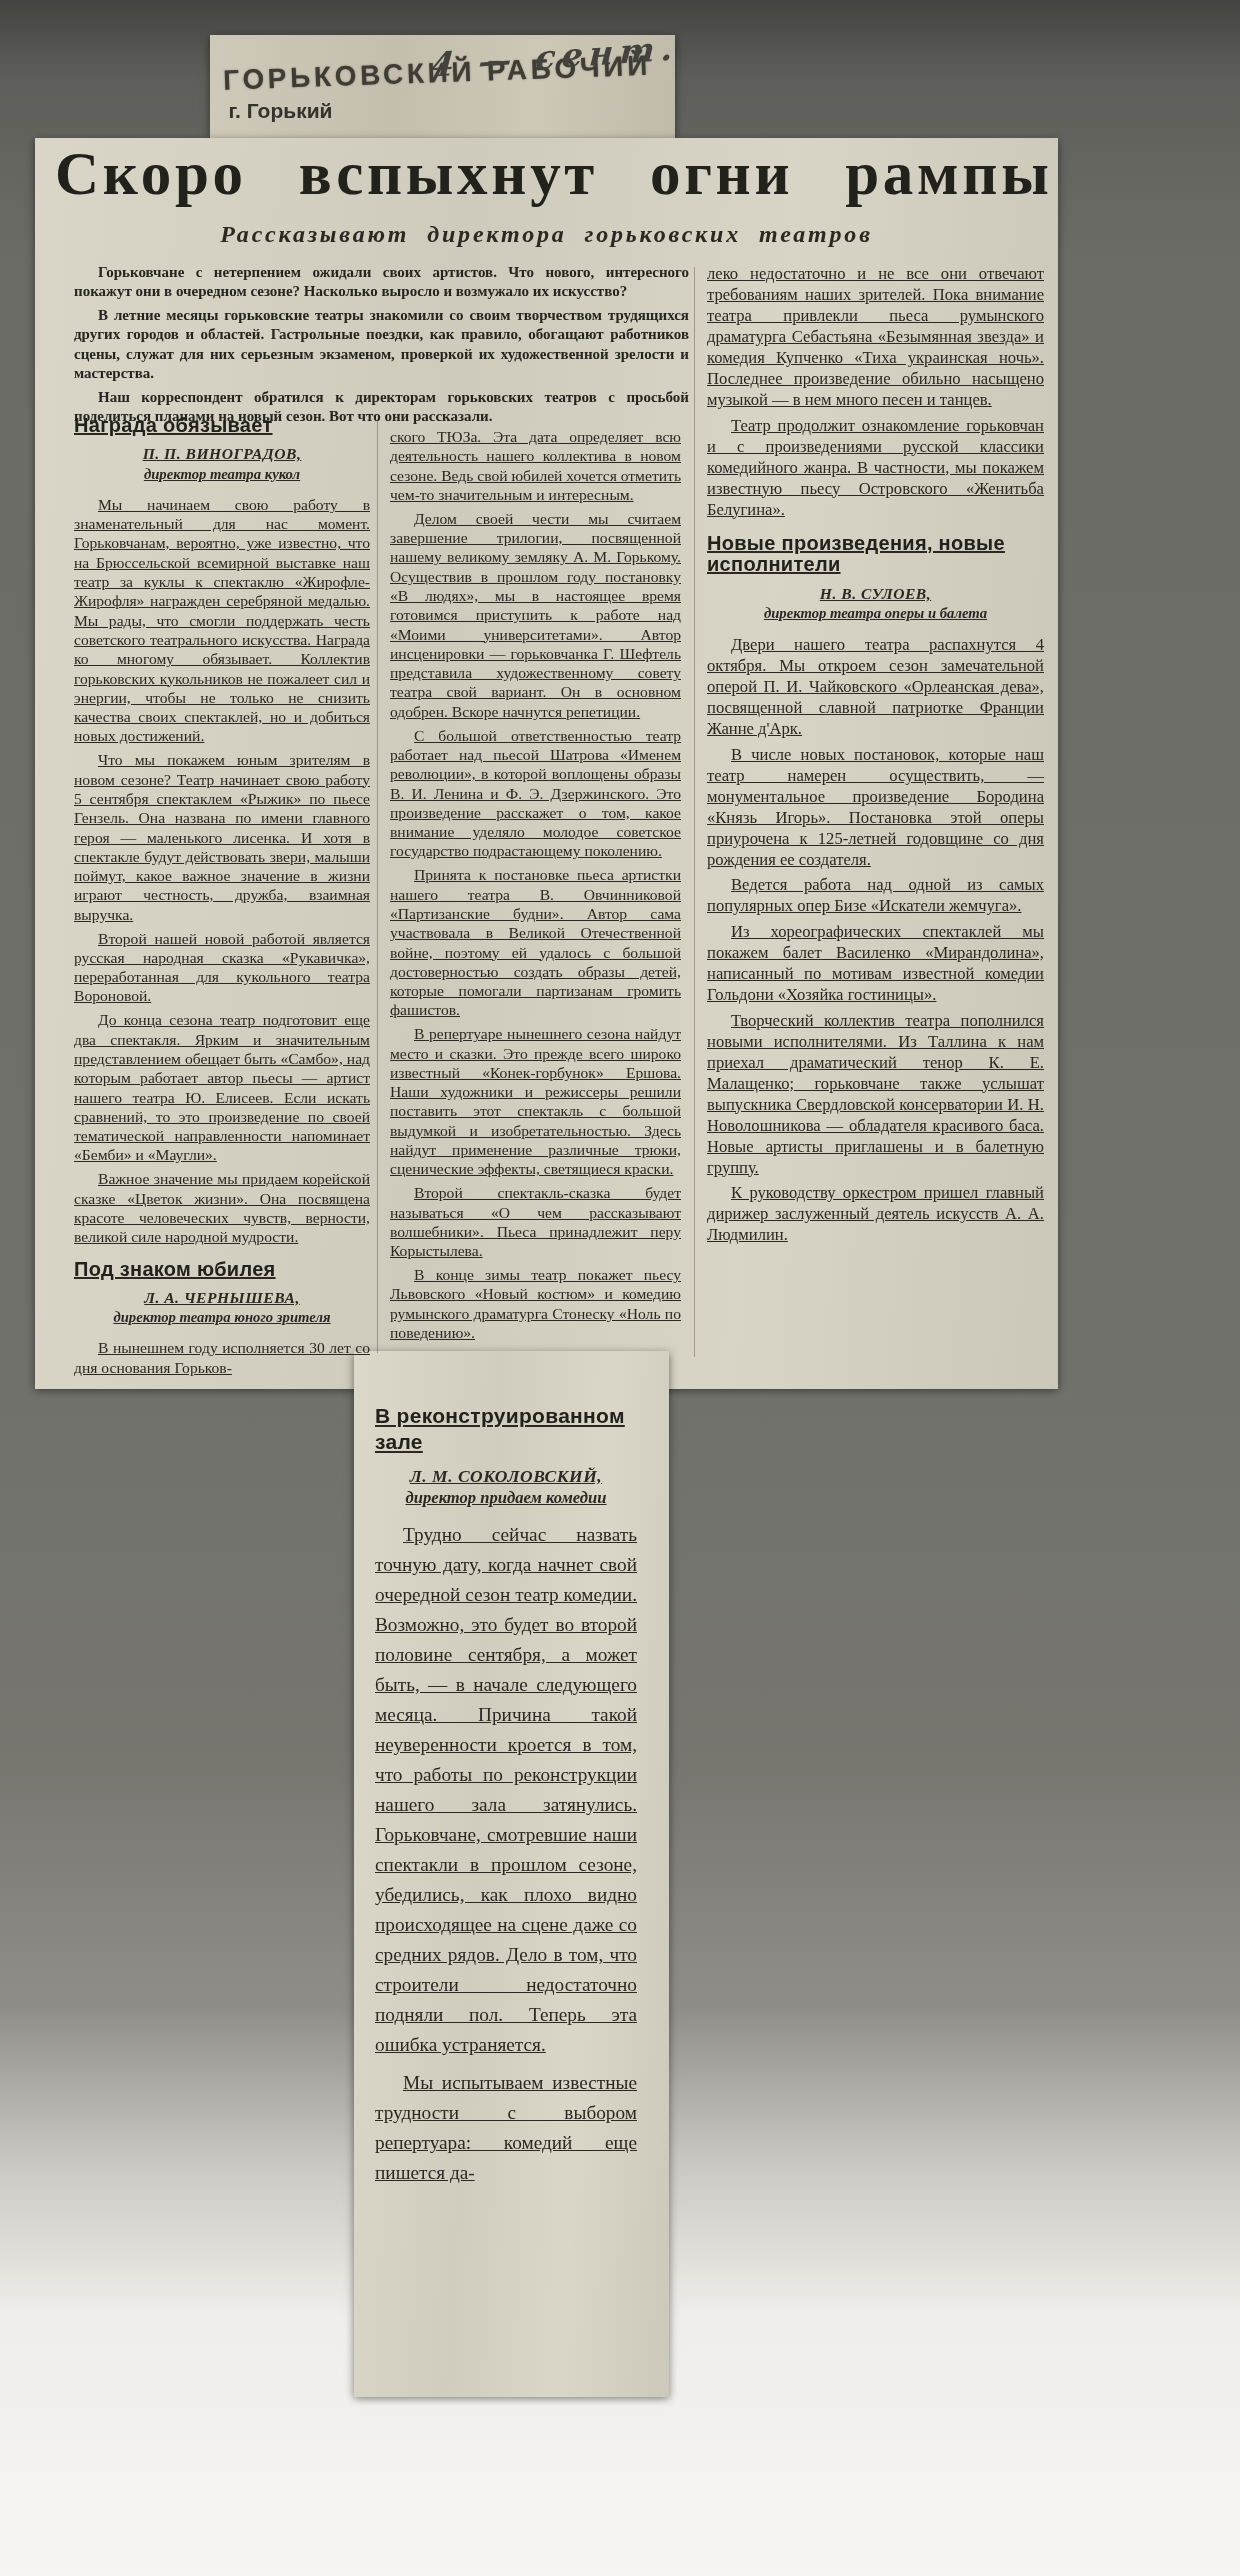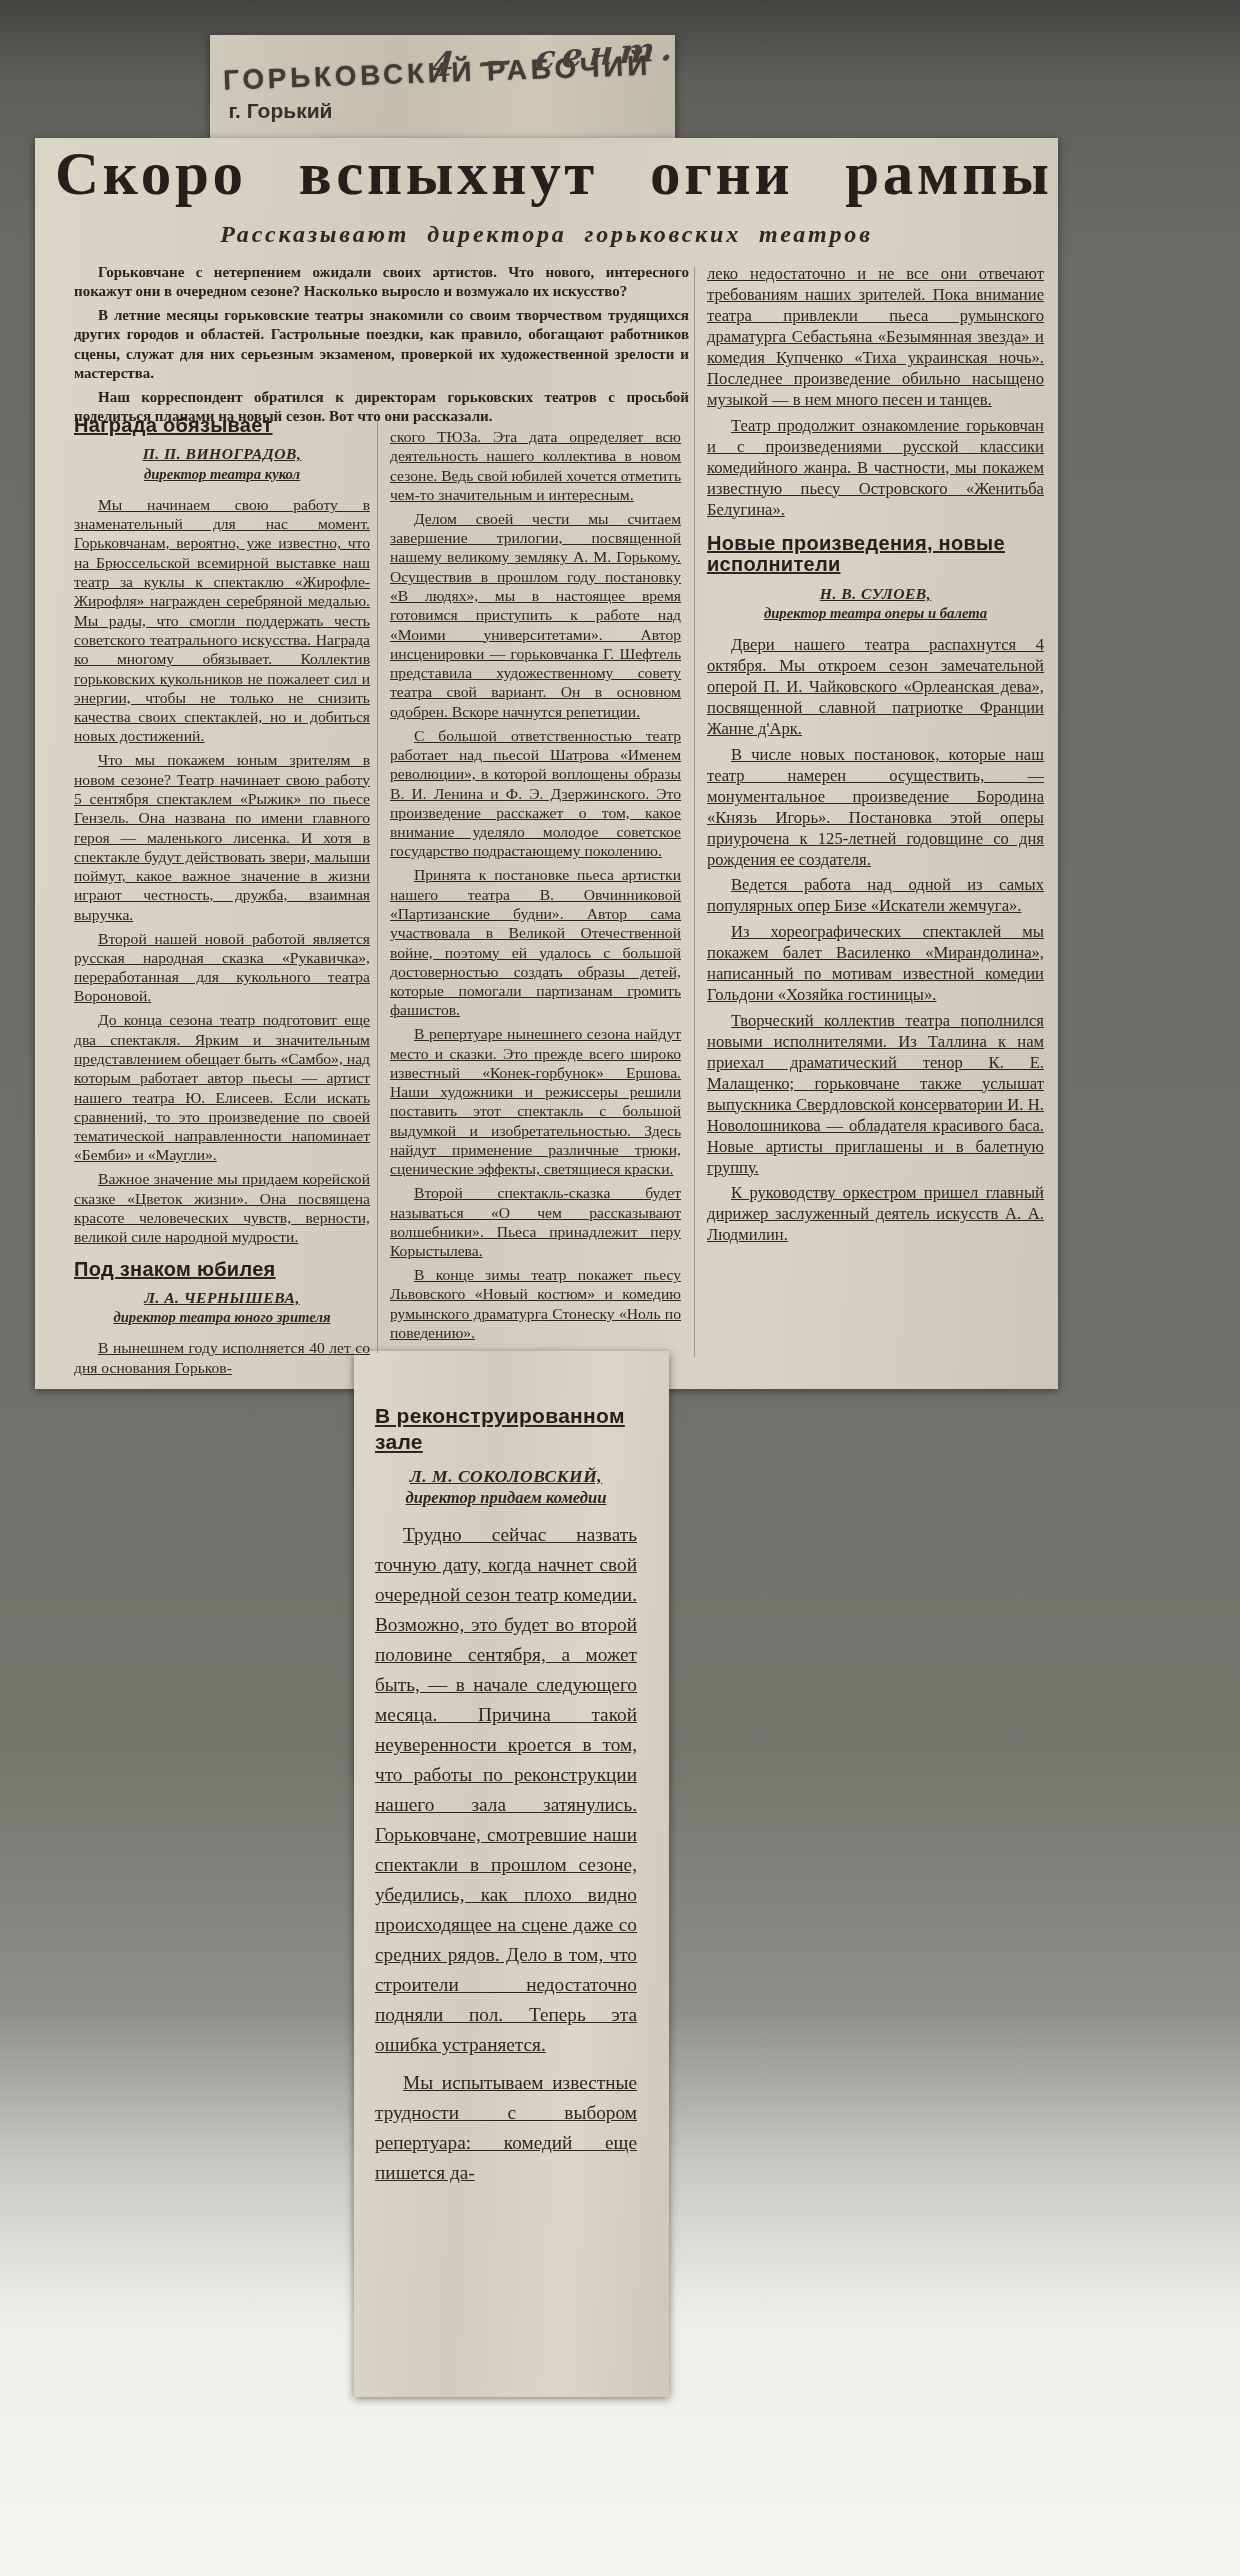--- a/index.html
+++ b/index.html
@@ -97,21 +97,21 @@
     <p>Мы начинаем свою работу в знаменательный для нас момент. Горьковчанам, вероятно, уже известно, что на Брюссельской всемирной выставке наш театр за куклы к спектаклю «Жирофле-Жирофля» награжден серебряной медалью. Мы рады, что смогли поддержать честь советского театрального искусства. Награда ко многому обязывает. Коллектив горьковских кукольников не пожалеет сил и энергии, чтобы не только не снизить качества своих спектаклей, но и добиться новых достижений.</p>
     <p>Что мы покажем юным зрителям в новом сезоне? Театр начинает свою работу 5 сентября спектаклем «Рыжик» по пьесе Гензель. Она названа по имени главного героя — маленького лисенка. И хотя в спектакле будут действовать звери, малыши поймут, какое важное значение в жизни играют честность, дружба, взаимная выручка.</p>
     <p>Второй нашей новой работой является русская народная сказка «Рукавичка», переработанная для кукольного театра Вороновой.</p>
     <p>До конца сезона театр подготовит еще два спектакля. Ярким и значительным представлением обещает быть «Самбо», над которым работает автор пьесы — артист нашего театра Ю. Елисеев. Если искать сравнений, то это произведение по своей тематической направленности напоминает «Бемби» и «Маугли».</p>
     <p>Важное значение мы придаем корейской сказке «Цветок жизни». Она посвящена красоте человеческих чувств, верности, великой силе народной мудрости.</p>
     <h2>Под знаком юбилея</h2>
     <div class="byline">
       <div class="author">Л. А. ЧЕРНЫШЕВА,</div>
       <div class="role">директор театра юного зрителя</div>
     </div>
-    <p>В нынешнем году исполняется 40 лет со дня основания Горьков-</p>
+    <p>В нынешнем году исполняется 30 лет со дня основания Горьков-</p>
   </div>
 
   <div class="col col2">
     <p class="noindent">ского ТЮЗа. Эта дата определяет всю деятельность нашего коллектива в новом сезоне. Ведь свой юбилей хочется отметить чем-то значительным и интересным.</p>
     <p>Делом своей чести мы считаем завершение трилогии, посвященной нашему великому земляку А. М. Горькому. Осуществив в прошлом году постановку «В людях», мы в настоящее время готовимся приступить к работе над «Моими университетами». Автор инсценировки — горьковчанка Г. Шефтель представила художественному совету театра свой вариант. Он в основном одобрен. Вскоре начнутся репетиции.</p>
     <p>С большой ответственностью театр работает над пьесой Шатрова «Именем революции», в которой воплощены образы В. И. Ленина и Ф. Э. Дзержинского. Это произведение расскажет о том, какое внимание уделяло молодое советское государство подрастающему поколению.</p>
     <p>Принята к постановке пьеса артистки нашего театра В. Овчинниковой «Партизанские будни». Автор сама участвовала в Великой Отечественной войне, поэтому ей удалось с большой достоверностью создать образы детей, которые помогали партизанам громить фашистов.</p>
     <p>В репертуаре нынешнего сезона найдут место и сказки. Это прежде всего широко известный «Конек-горбунок» Ершова. Наши художники и режиссеры решили поставить этот спектакль с большой выдумкой и изобретательностью. Здесь найдут применение различные трюки, сценические эффекты, светящиеся краски.</p>
     <p>Второй спектакль-сказка будет называться «О чем рассказывают волшебники». Пьеса принадлежит перу Корыстылева.</p>
     <p>В конце зимы театр покажет пьесу Львовского «Новый костюм» и комедию румынского драматурга Стонеску «Ноль по поведению».</p>

